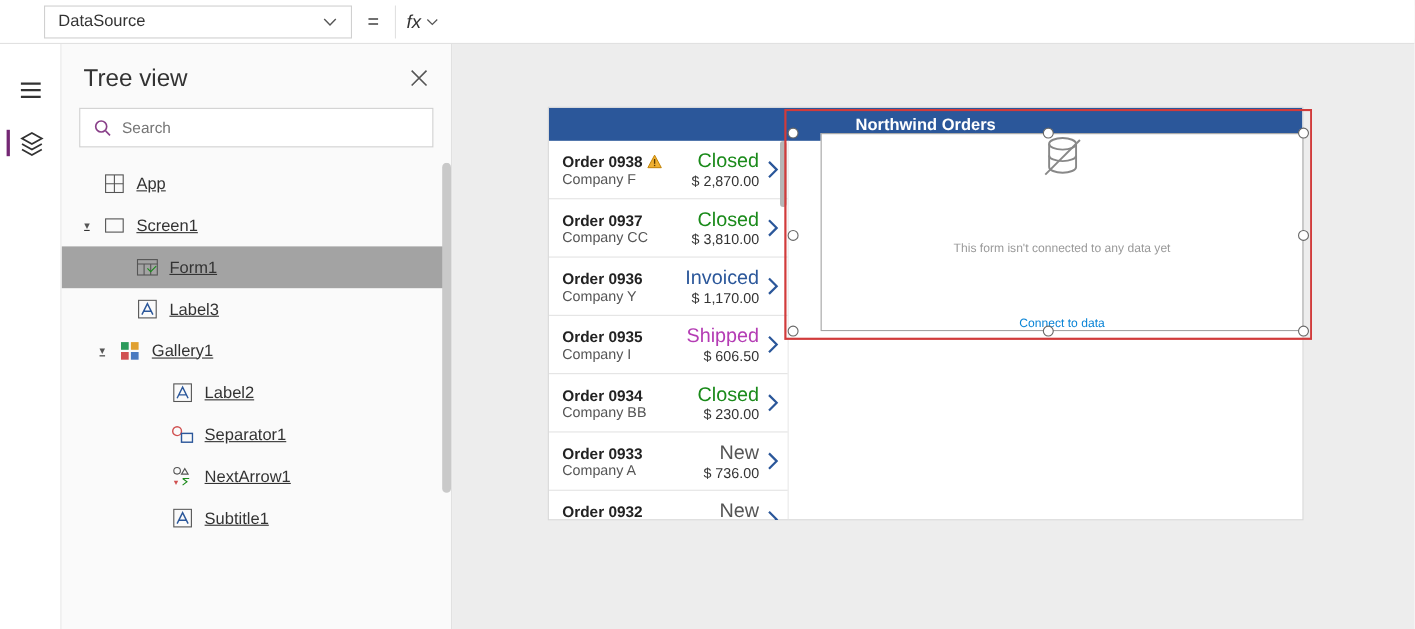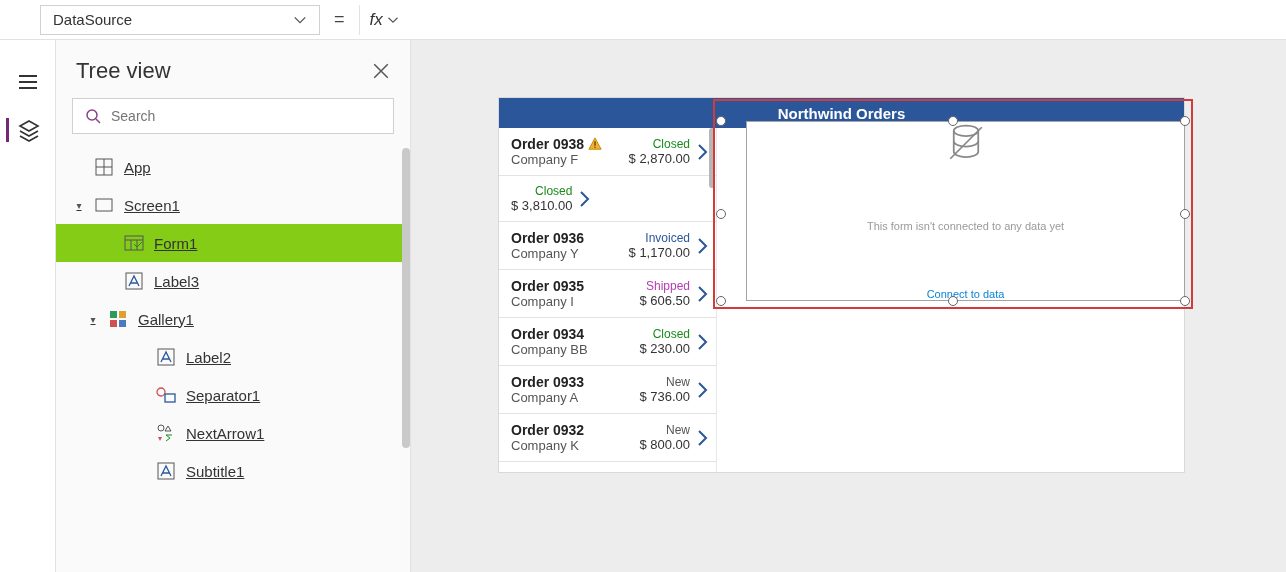--- a/index.html
+++ b/index.html
@@ -32,38 +32,38 @@
 .search-box { margin:0 16px 14px 16px; height:36px; border:1px solid #d0d0d0; background:#fff; display:flex; align-items:center; padding:0 12px; gap:10px; }
 .search-box input { border:none; outline:none; flex:1; font-size:14px; color:#555; }
 
 .tree { flex:1; overflow-y:auto; position:relative; }
 .tree-scroll-thumb { position:absolute; right:0; top:0; width:8px; height:300px; background:#c9c9c9; border-radius:4px; }
 .tree-item { display:flex; align-items:center; height:38px; font-size:15px; cursor:default; gap:10px; padding-left:18px;text-decoration:underline;}
 .tree-item.lvl1 { padding-left:18px; }
 .tree-item.lvl2 { padding-left:32px; }
 .tree-item.lvl3 { padding-left:68px; }
 .tree-item.lvl4 { padding-left:100px; }
-.tree-item.selected { background:#84cc16; }
+.tree-item.selected { background:#a3a3a3; }
 .tree-caret { width:10px; display:inline-flex; justify-content:center; font-size:10px; color:#555;}
 .tree-icon { width:20px; height:20px; display:inline-flex; align-items:center; justify-content:center; }
 .tree-label { color:#333; }
 
 
 .canvas-area { flex:1; background:#ededed; position:relative; }
 .app-screen { position:absolute; left:88px; top:58px; width:685px; height:374px; background:#fff; box-shadow:0 0 0 1px #d9d9d9; overflow:hidden; }
 .app-header { height:30px; background:#2b579a; display:flex; align-items:center; justify-content:center; color:#fff; font-size:15px; font-weight:600; }
 .app-body { display:flex; height:calc(100% - 30px); }
 .gallery { width:218px; overflow-y:auto; border-right:1px solid #e8e8e8; position:relative; }
 .gallery-scroll { position:absolute; right:1px; top:0; width:6px; height:60px; background:#b6b6b6; border-radius:3px; }
 .g-item { border-bottom:1px solid #e3e3e3; padding:8px 8px 8px 12px; display:flex; align-items:center; gap:6px; }
 .g-text { flex:1; }
 .g-title { font-size:14px; font-weight:600; color:#222; display:flex; align-items:center; gap:4px;}
 .g-sub { font-size:13px; color:#555; }
 .g-right { text-align:right; }
-.g-status { font-size:12px; }
+.g-status { font-size:18px; }
 .g-amount { font-size:13px; color:#333;}
 .status-Closed { color:#1a8a1a; }
 .status-Invoiced { color:#2b579a; }
 .status-Shipped { color:#b43cb4; }
 .status-New { color:#555; }
 .g-arrow { color:#2b579a; font-size:18px; }
 
 
 .form-sel { position:absolute; left:302px; top:59px; width:480px; height:210px; }
 .form-sel-outline { position:absolute; inset:0; border:2px solid #d13b3b; pointer-events:none; }
@@ -256,20 +256,27 @@
       <div class="g-status status-Closed">Closed</div>
       <div class="g-amount">$ 2,870.00</div>
     </div>
     <div class="g-arrow">
       <svg width="12" height="18" viewBox="0 0 12 18">
                   <path d="M3 2l7 7-7 7" fill="none" stroke="#2b579a" stroke-width="2"></path>
                 </svg>
     </div>
             </div>
             <div class="g-item">
+    <div class="g-text">
+      <div class="g-title">
+        <span>Order 0937</span>
+
+      </div>
+      <div class="g-sub">Company CC</div>
+    </div>
     <div class="g-right">
       <div class="g-status status-Closed">Closed</div>
       <div class="g-amount">$ 3,810.00</div>
     </div>
     <div class="g-arrow">
       <svg width="12" height="18" viewBox="0 0 12 18">
                   <path d="M3 2l7 7-7 7" fill="none" stroke="#2b579a" stroke-width="2"></path>
                 </svg>
     </div>
             </div>

